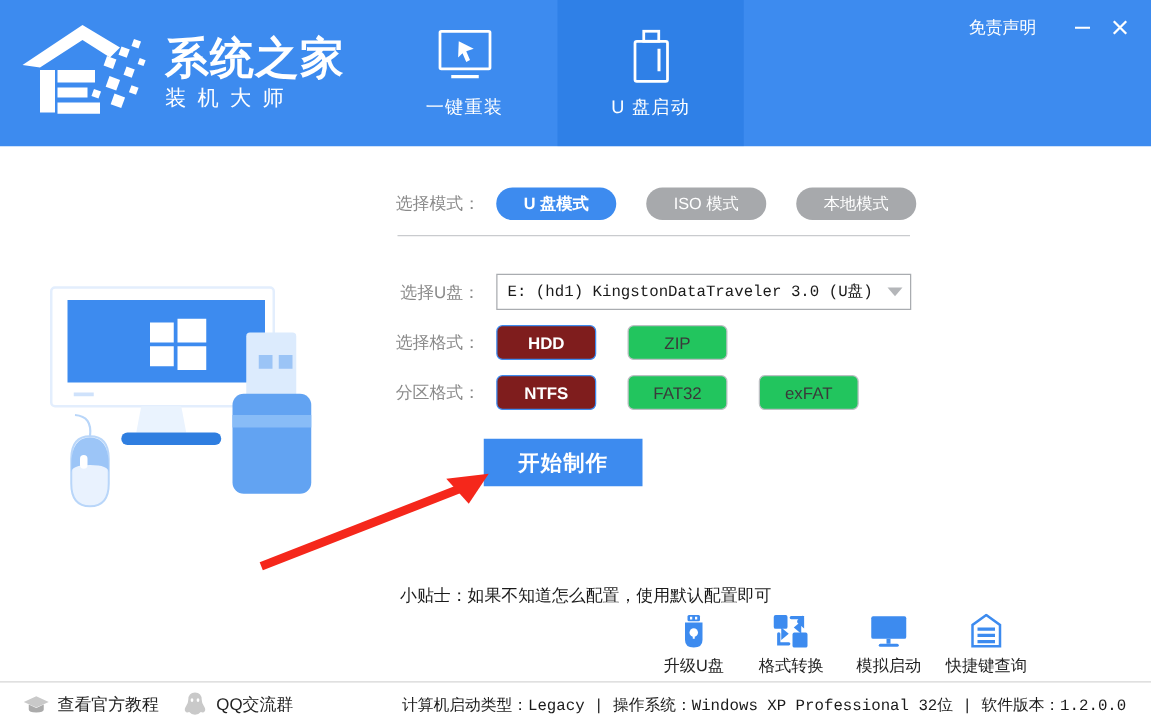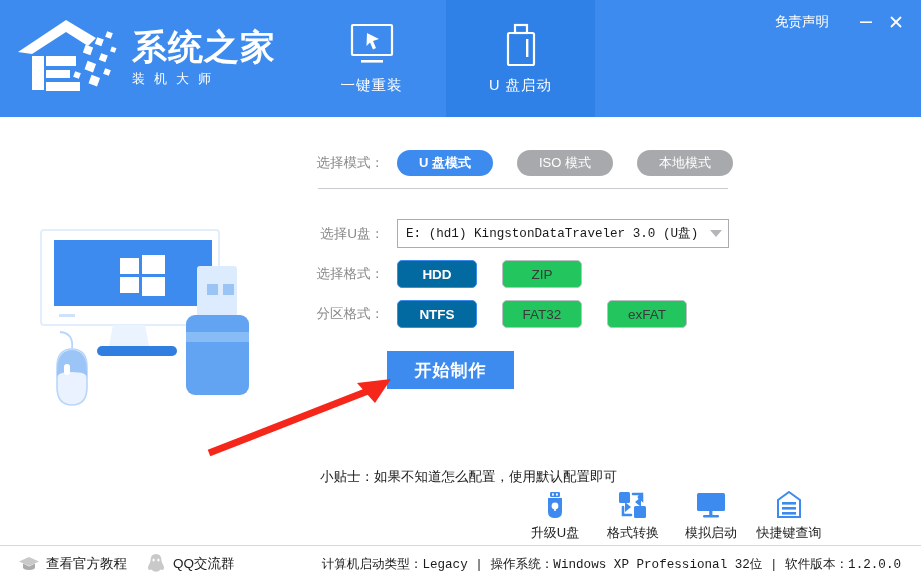--- a/index.html
+++ b/index.html
@@ -50,21 +50,21 @@
   .logo-title {
     color: #ffffff;
     font-size: 35px;
     font-weight: bold;
     letter-spacing: 1px;
     line-height: 40px;
     white-space: nowrap;
   }
   .logo-sub {
     color: #ffffff;
-    font-size: 13px;
+    font-size: 17px;
     letter-spacing: 9px;
     line-height: 20px;
     margin-top: 2px;
     white-space: nowrap;
   }
 
   .tabs {
     position: absolute;
     left: 297px; top: 0;
     height: 117px;
@@ -214,21 +214,21 @@
     font-size: 13.5px;
     display: flex;
     align-items: center;
     justify-content: center;
     cursor: pointer;
     margin-right: 25px;
     box-sizing: border-box;
     white-space: nowrap;
   }
   .fbtn.active {
-    background: #0369a1;
+    background: #7f1d1d;
     border-color: #3d8bef;
     color: #ffffff;
     font-weight: bold;
   }
 
   .start-btn {
     position: absolute;
     left: 387px; top: 351px;
     width: 127px; height: 38px;
     background: #3d8bef;

